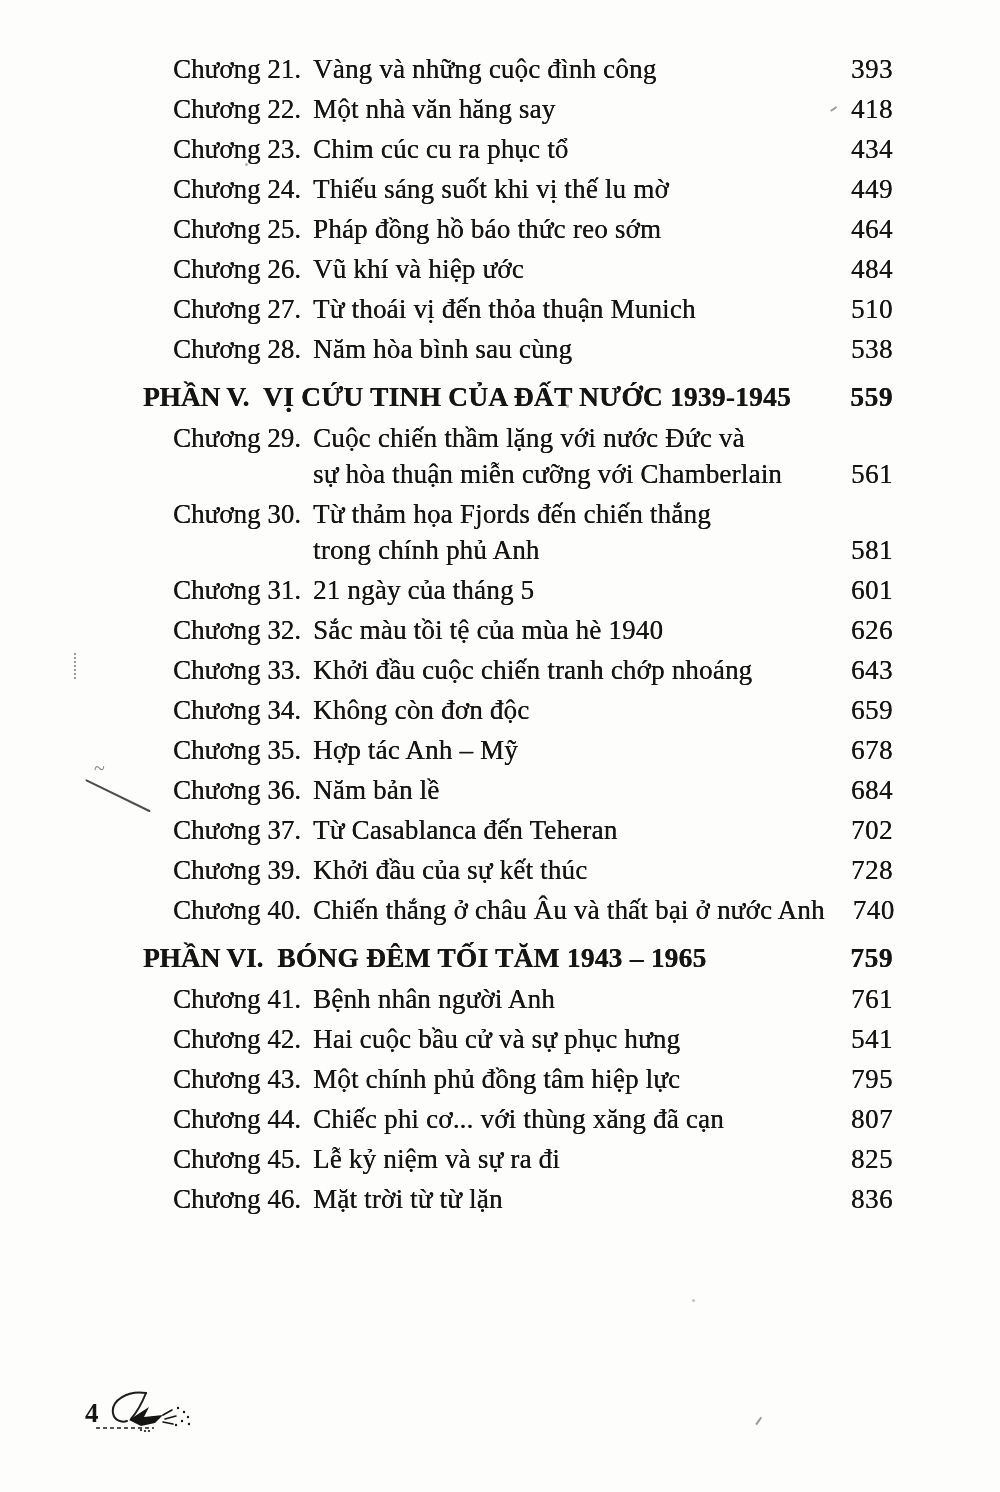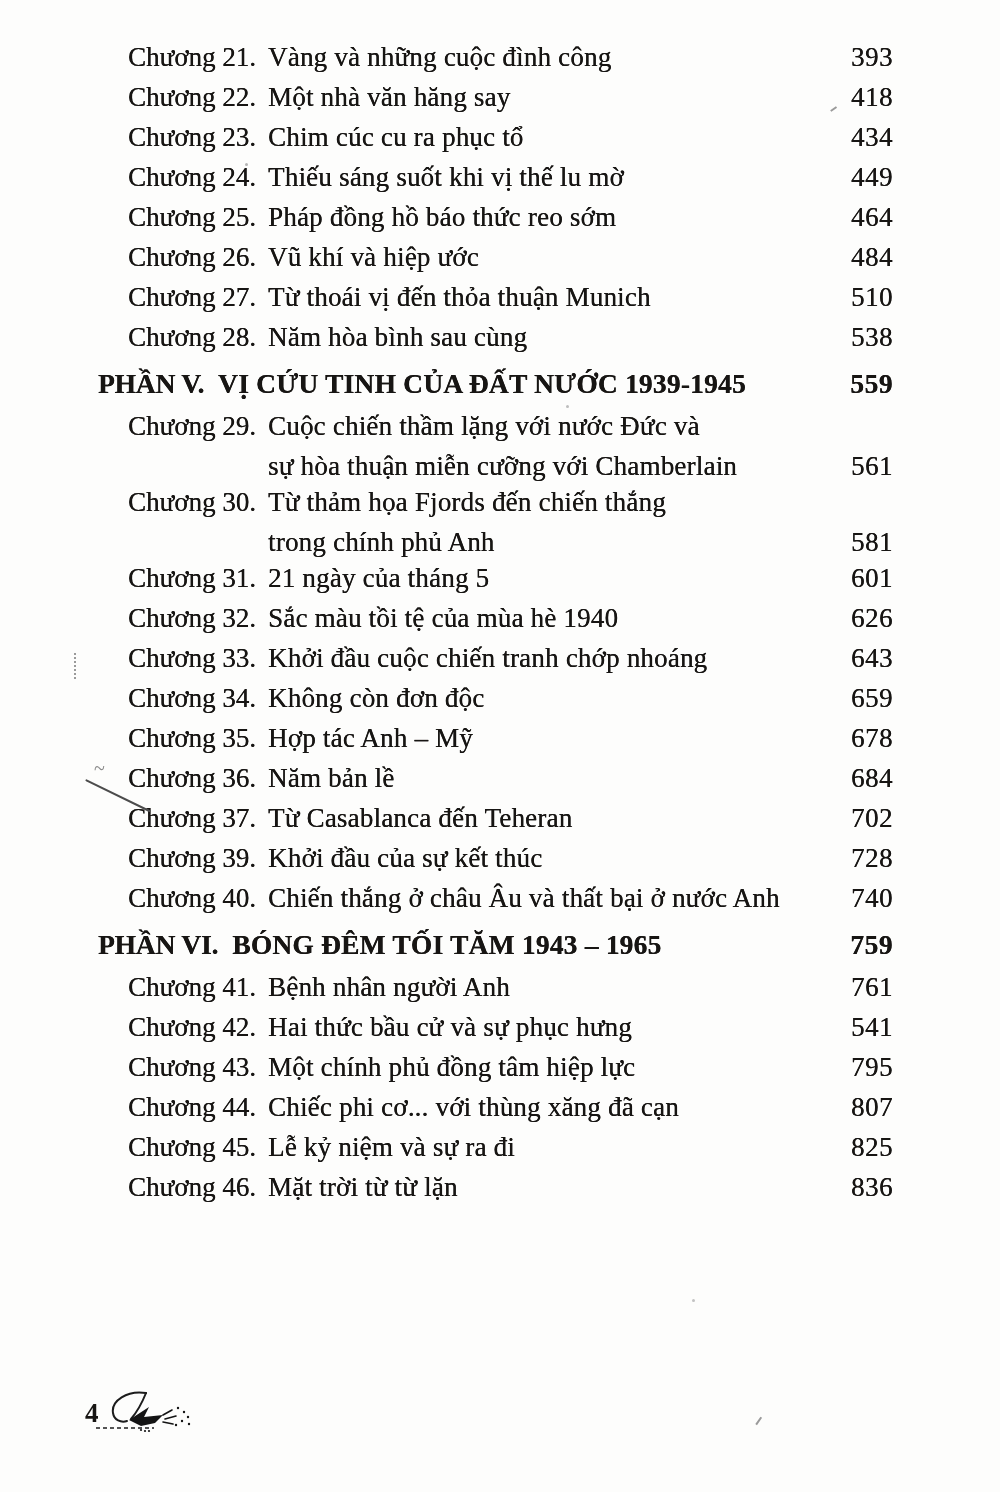--- a/index.html
+++ b/index.html
@@ -10,25 +10,26 @@
     background:#fdfdfc;
     box-sizing:border-box;
     padding-top:43px;
     overflow:hidden;
     color:var(--ink,#171513);
     font-family:"Liberation Serif", serif;
   }
   .toc{box-sizing:border-box;width:100%;padding-right:107px;}
   .row{
     display:flex;
-    align-items:flex-start;
+    align-items:flex-end;
     height:40px;
     font-size:27px;
     line-height:1.05;
     text-shadow:0.25px 0 0 currentColor;
+    margin-left:45px;
   }
   .row.part{
     height:42px;
     margin-top:7px;
     font-weight:bold;
     font-size:27.5px;
     letter-spacing:-0.2px;
   }
   .row.cont{height:36px;}
   .row.chapter .label,
@@ -186,21 +187,21 @@
         <span class="title">BÓNG ĐÊM TỐI TĂM 1943 – 1965</span>
         <span class="page-num">759</span>
       </div>
       <div class="row chapter">
         <span class="label">Chương 41.</span>
         <span class="title">Bệnh nhân người Anh</span>
         <span class="page-num">761</span>
       </div>
       <div class="row chapter">
         <span class="label">Chương 42.</span>
-        <span class="title">Hai thức bầu cử và sự phục hưng</span>
+        <span class="title">Hai cuộc bầu cử và sự phục hưng</span>
         <span class="page-num">541</span>
       </div>
       <div class="row chapter">
         <span class="label">Chương 43.</span>
         <span class="title">Một chính phủ đồng tâm hiệp lực</span>
         <span class="page-num">795</span>
       </div>
       <div class="row chapter">
         <span class="label">Chương 44.</span>
         <span class="title">Chiếc phi cơ... với thùng xăng đã cạn</span>

